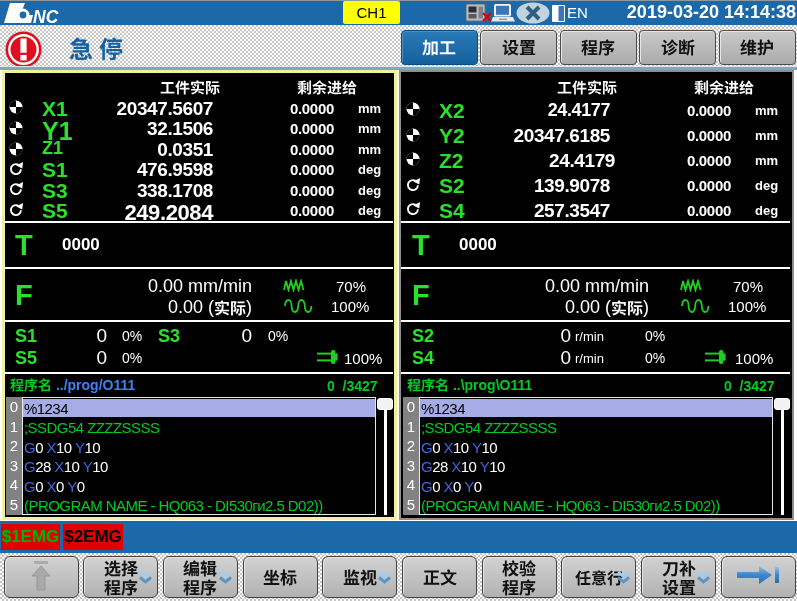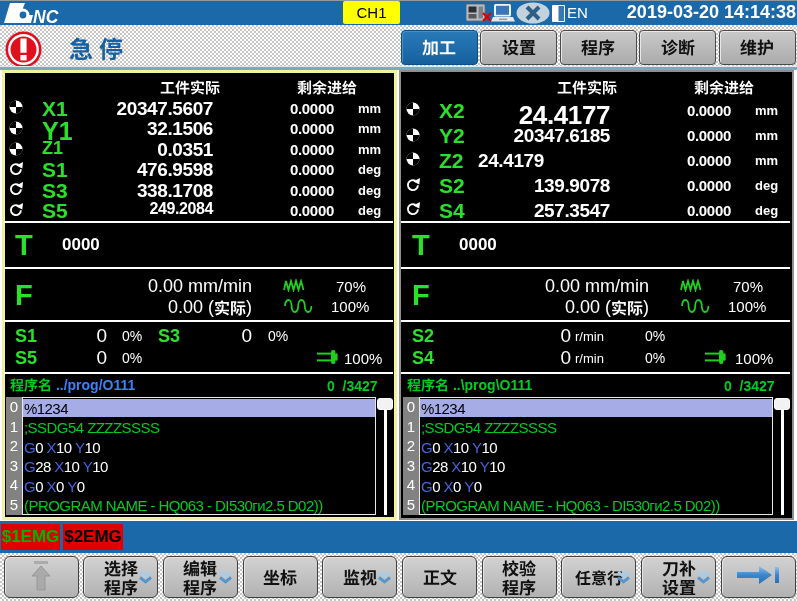--- a/index.html
+++ b/index.html
@@ -269,60 +269,60 @@
   </svg>
 <div class="abs g b" style="left:42px;top:178.5px;font-size:21px">S3</div>
 <div class="abs white b" style="left:62px;top:179.5px;width:151px;text-align:right;font-size:19px;letter-spacing:-0.4px">338.1708</div>
 <div class="abs white b" style="left:242px;top:181.5px;width:92px;text-align:right;font-size:15px;letter-spacing:-0.3px">0.0000</div>
 <div class="abs white b" style="left:358px;top:182.5px;font-size:13px">deg</div>
 <svg class="abs" style="left:9px;top:203px" width="14" height="14" viewBox="0 0 14 14">
     <path d="M9.6 2.9 A5.0 5.0 0 1 0 11.9 7.2" fill="none" stroke="#fff" stroke-width="1.9"></path>
     <path d="M14.0 0.0 L13.3 6.6 L7.2 3.6 Z" fill="#fff"></path>
   </svg>
 <div class="abs g b" style="left:42px;top:199.0px;font-size:21px">S5</div>
-<div class="abs white b" style="left:62px;top:200.0px;width:151px;text-align:right;font-size:16px;letter-spacing:-0.4px">249.2084</div>
+<div class="abs white b" style="left:62px;top:200.0px;width:151px;text-align:right;font-size:22px;letter-spacing:-0.4px">249.2084</div>
 <div class="abs white b" style="left:242px;top:202.0px;width:92px;text-align:right;font-size:15px;letter-spacing:-0.3px">0.0000</div>
 <div class="abs white b" style="left:358px;top:203.0px;font-size:13px">deg</div>
 <div class="abs" style="left:557px;top:78px"><svg style="display:inline-block;vertical-align:middle;" viewBox="0 0 4000 1000" width="60" height="15" fill="#fff">
       <use href="#u5de5" x="0"></use>
       <use href="#u4ef6" x="1000"></use>
       <use href="#u5b9e" x="2000"></use>
       <use href="#u9645" x="3000"></use>
     </svg></div>
 <div class="abs" style="left:694px;top:78px"><svg style="display:inline-block;vertical-align:middle;" viewBox="0 0 4000 1000" width="60" height="15" fill="#fff">
       <use href="#u5269" x="0"></use>
       <use href="#u4f59" x="1000"></use>
       <use href="#u8fdb" x="2000"></use>
       <use href="#u7ed9" x="3000"></use>
     </svg></div>
 <svg class="abs" style="left:406px;top:102px" width="14" height="14" viewBox="0 0 14 14">
     <circle cx="7" cy="7" r="6.5" fill="#fff"></circle>
     <path d="M7 7 L7 0.5 A6.5 6.5 0 0 0 0.5 7 Z" fill="#000"></path>
     <path d="M7 7 L7 13.5 A6.5 6.5 0 0 0 13.5 7 Z" fill="#000"></path>
   </svg>
 <div class="abs g b" style="left:439px;top:98.5px;font-size:21px">X2</div>
-<div class="abs white b" style="left:459px;top:99.5px;width:151px;text-align:right;font-size:26px;letter-spacing:-0.4px">24.4177</div>
+<div class="abs white b" style="left:459px;top:99.5px;width:151px;text-align:right;font-size:18px;letter-spacing:-0.4px">24.4177</div>
 <div class="abs white b" style="left:639px;top:101.5px;width:92px;text-align:right;font-size:15px;letter-spacing:-0.3px">0.0000</div>
 <div class="abs white b" style="left:755px;top:102.5px;font-size:13px">mm</div>
 <svg class="abs" style="left:406px;top:128px" width="14" height="14" viewBox="0 0 14 14">
     <circle cx="7" cy="7" r="6.5" fill="#fff"></circle>
     <path d="M7 7 L7 0.5 A6.5 6.5 0 0 0 0.5 7 Z" fill="#000"></path>
     <path d="M7 7 L7 13.5 A6.5 6.5 0 0 0 13.5 7 Z" fill="#000"></path>
   </svg>
 <div class="abs g b" style="left:439px;top:123.5px;font-size:21px">Y2</div>
 <div class="abs white b" style="left:459px;top:124.5px;width:151px;text-align:right;font-size:19px;letter-spacing:-0.4px">20347.6185</div>
 <div class="abs white b" style="left:639px;top:126.5px;width:92px;text-align:right;font-size:15px;letter-spacing:-0.3px">0.0000</div>
 <div class="abs white b" style="left:755px;top:127.5px;font-size:13px">mm</div>
 <svg class="abs" style="left:406px;top:152px" width="14" height="14" viewBox="0 0 14 14">
     <circle cx="7" cy="7" r="6.5" fill="#fff"></circle>
     <path d="M7 7 L7 0.5 A6.5 6.5 0 0 0 0.5 7 Z" fill="#000"></path>
     <path d="M7 7 L7 13.5 A6.5 6.5 0 0 0 13.5 7 Z" fill="#000"></path>
   </svg>
 <div class="abs g b" style="left:439px;top:148.5px;font-size:21px">Z2</div>
-<div class="abs white b" style="left:478px;top:149.5px;width:151px;font-size:19px;letter-spacing:-0.4px">24.4179</div>
+<div class="abs white b" style="left:464px;top:149.5px;width:151px;text-align:right;font-size:19px;letter-spacing:-0.4px">24.4179</div>
 <div class="abs white b" style="left:639px;top:151.5px;width:92px;text-align:right;font-size:15px;letter-spacing:-0.3px">0.0000</div>
 <div class="abs white b" style="left:755px;top:152.5px;font-size:13px">mm</div>
 <svg class="abs" style="left:406px;top:178px" width="14" height="14" viewBox="0 0 14 14">
     <path d="M9.6 2.9 A5.0 5.0 0 1 0 11.9 7.2" fill="none" stroke="#fff" stroke-width="1.9"></path>
     <path d="M14.0 0.0 L13.3 6.6 L7.2 3.6 Z" fill="#fff"></path>
   </svg>
 <div class="abs g b" style="left:439px;top:173.5px;font-size:21px">S2</div>
 <div class="abs white b" style="left:459px;top:174.5px;width:151px;text-align:right;font-size:19px;letter-spacing:-0.4px">139.9078</div>
 <div class="abs white b" style="left:639px;top:176.5px;width:92px;text-align:right;font-size:15px;letter-spacing:-0.3px">0.0000</div>
 <div class="abs white b" style="left:755px;top:177.5px;font-size:13px">deg</div>

